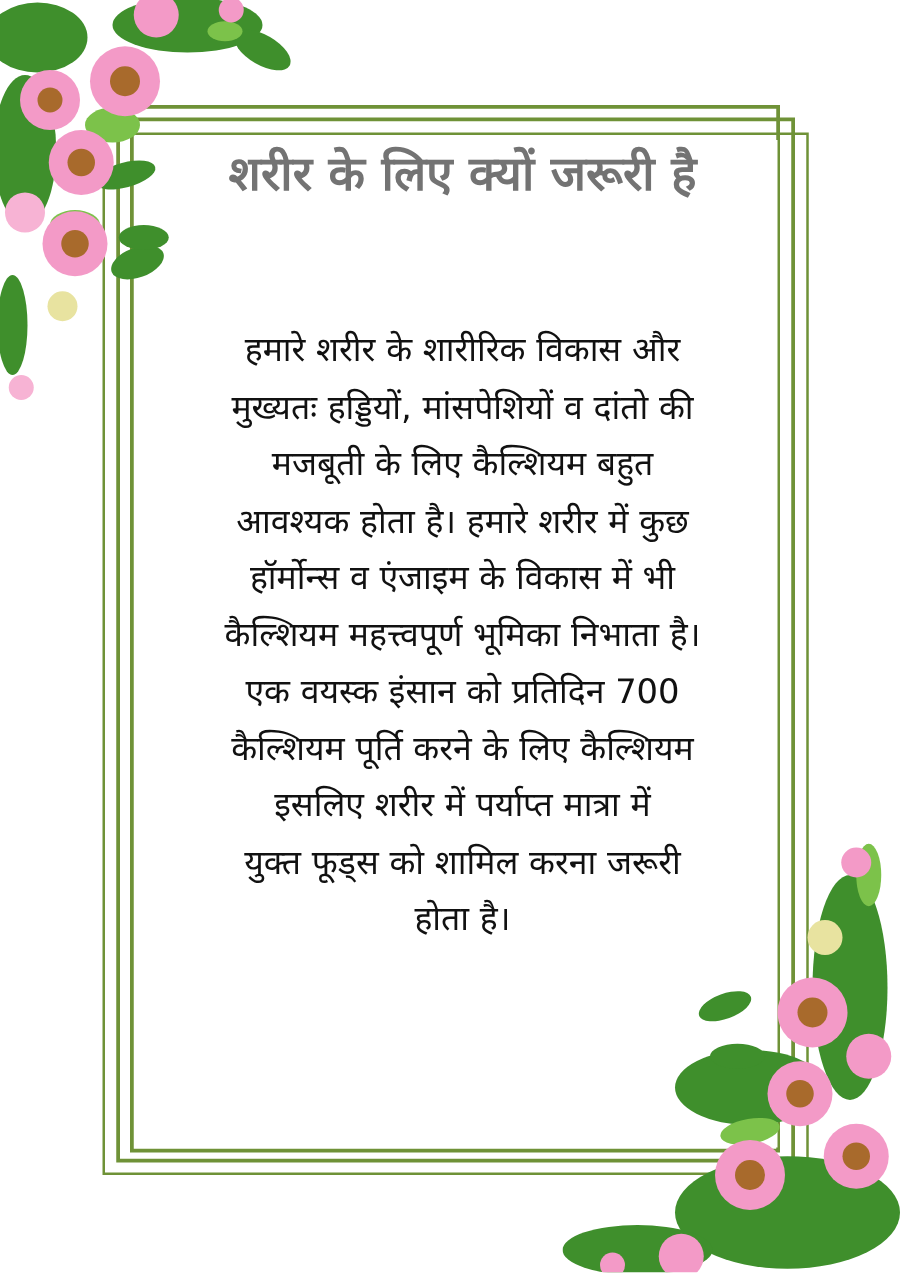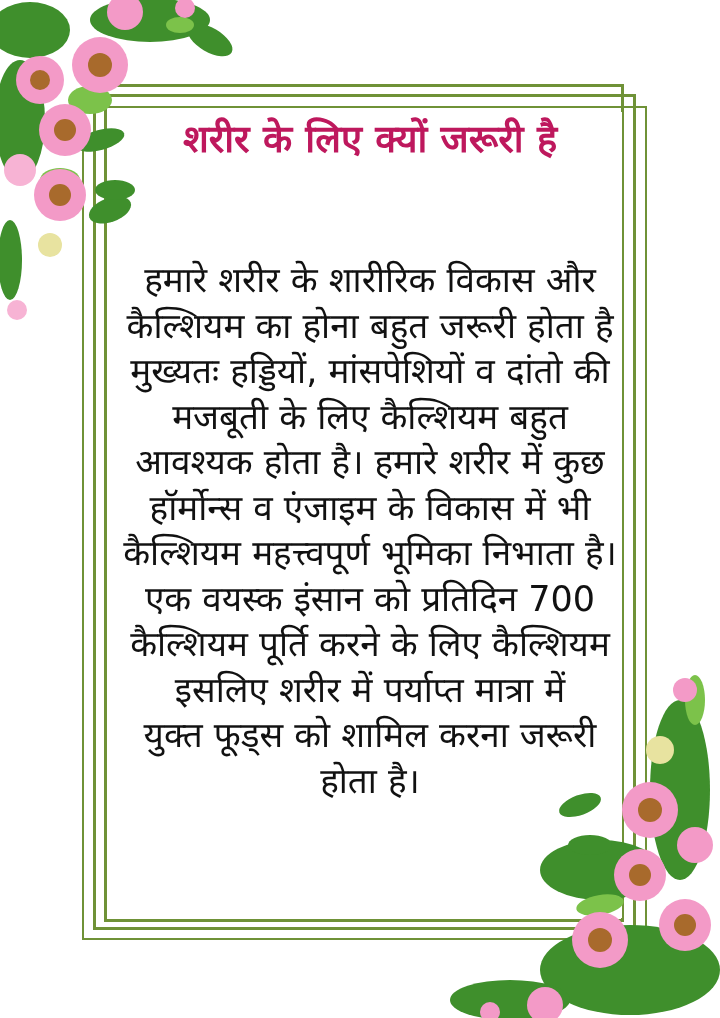--- a/index.html
+++ b/index.html
@@ -11,27 +11,27 @@
   .frame-line { position: absolute; border: 3px solid #6f9237; box-sizing: border-box; }
   .f1 { left: 104px; top: 84px;  width: 520px; height: 838px; }
   .f2 { left: 93px;  top: 94px;  width: 543px; height: 836px; }
   .f3 { left: 82px;  top: 106px; width: 565px; height: 834px; border-width: 2px; }
   .inner {
     position: absolute; left: 110px; top: 112px; width: 512px; height: 806px;
     background: #ffffff;
   }
   .title {
     position: absolute; left: 120px; top: 110px; width: 500px;
-    text-align: center; color: #be185d; font-weight: bold;
+    text-align: center; color: #737373; font-weight: bold;
     font-size: 38px; line-height: 58px;
   }
   .body-text {
     position: absolute; left: 120px; top: 258px; width: 500px;
     text-align: center; color: #111111;
-    font-size: 35px; line-height: 45.5px;
+    font-size: 27px; line-height: 45.5px;
   }
   .body-text div { white-space: nowrap; }
   .floral { position: absolute; }
 </style>
 </head>
 <body>
 
 <div class="frame-line f1"></div>
 <div class="frame-line f2"></div>
 <div class="frame-line f3"></div>
@@ -69,21 +69,20 @@
     <circle cx="50" cy="245" r="12" fill="#e8e3a0"></circle>
   </g>
 </svg>
 
 <div class="title">
   <div>शरीर के लिए क्यों जरूरी है</div>
 </div>
 
 <div class="body-text">
   <div>हमारे शरीर के शारीरिक विकास और</div>
-  <div>कैल्शियम का होना बहुत जरूरी होता है</div>
   <div>मुख्यतः हड्डियों, मांसपेशियों व दांतो की</div>
   <div>मजबूती के लिए कैल्शियम बहुत</div>
   <div>आवश्यक  होता है। हमारे शरीर में कुछ</div>
   <div>हॉर्मोन्स व एंजाइम के विकास में भी</div>
   <div>कैल्शियम महत्त्वपूर्ण भूमिका निभाता है।</div>
   <div>एक वयस्क इंसान को प्रतिदिन 700</div>
   <div>कैल्शियम पूर्ति करने के लिए कैल्शियम</div>
   <div>इसलिए शरीर में पर्याप्त मात्रा में</div>
   <div>युक्त फूड्स को शामिल करना जरूरी</div>
   <div>होता है।</div>

